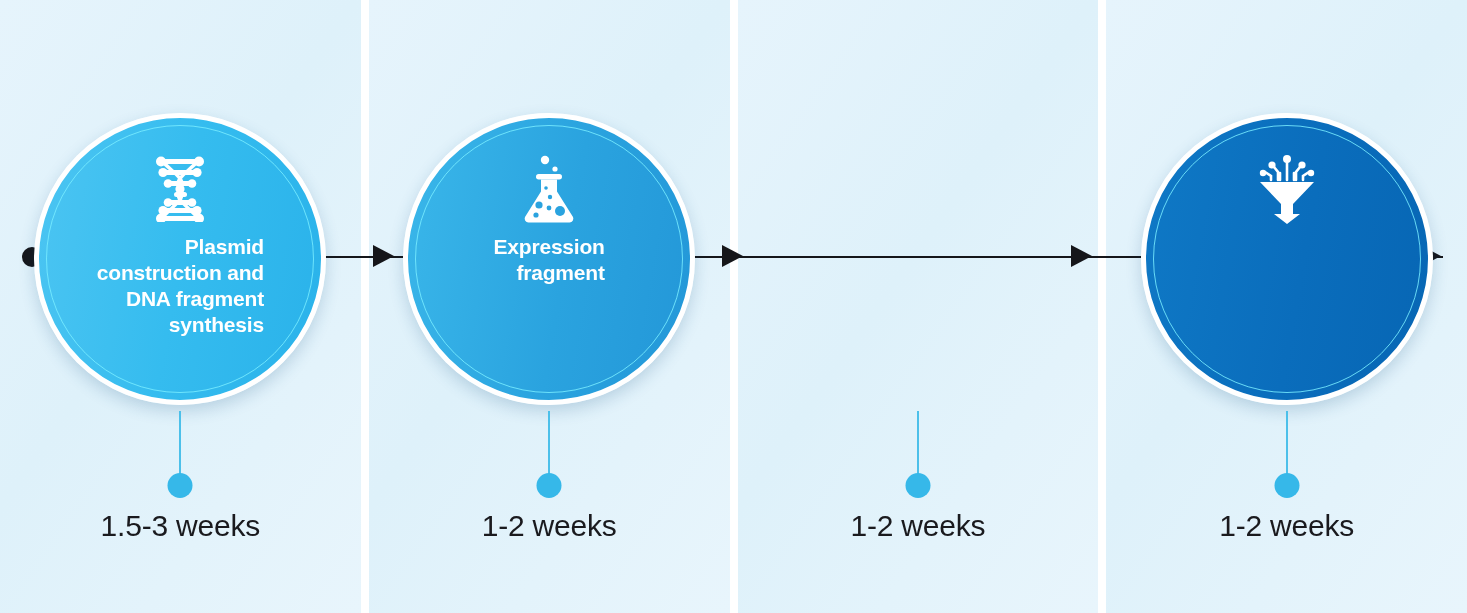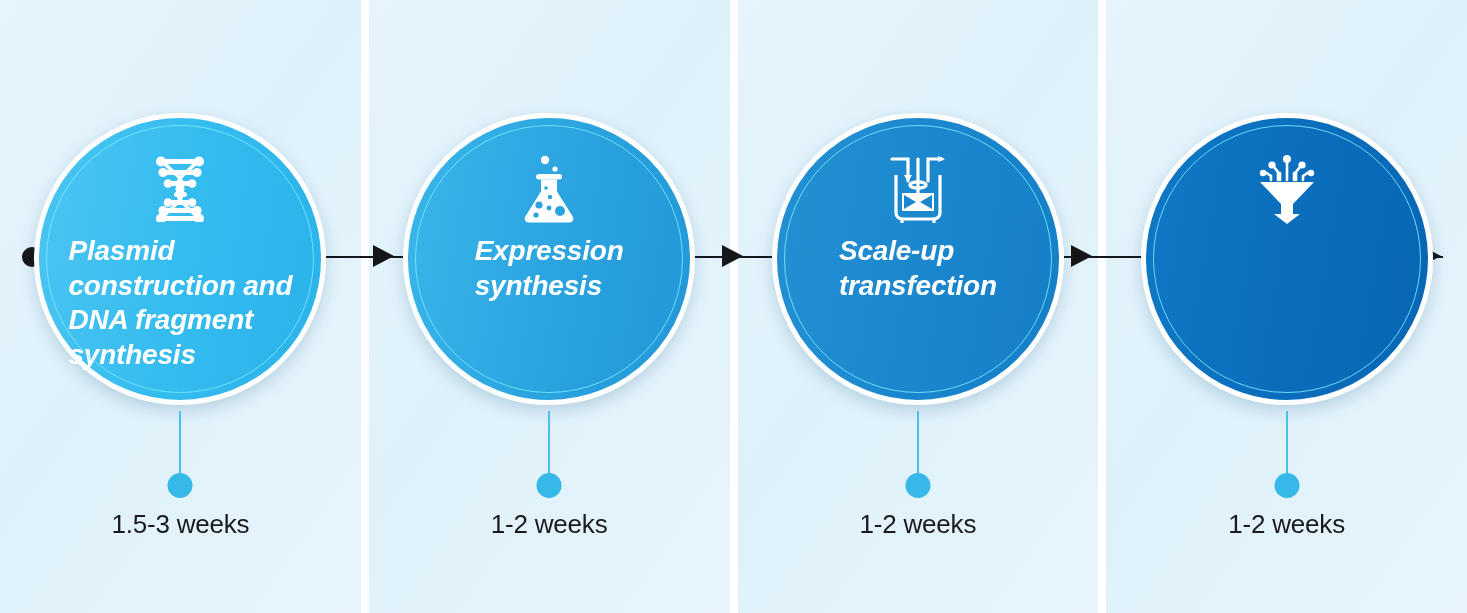--- a/index.html
+++ b/index.html
@@ -77,47 +77,46 @@
     margin-top:32px;
     width:72px; height:78px;
     display:flex; align-items:center; justify-content:center;
   }
   .circle-icon svg { display:block; }
 
   .circle-label {
     margin-top:6px;
     padding:0 18px;
     color:#ffffff;
-    font-size:28px;
+    font-size:21px;
     font-weight:bold;
     line-height:1.24;
-    text-align:left;
+    text-align:right;
     letter-spacing:-.2px;
     white-space:pre-line;
-    font-style:italic;
   }
 
   
   .drop-line {
     position:absolute; top:411px; left:50%;
     transform:translateX(-50%);
     width:2px; height:66px;
     background:#4cc0ea;
   }
   .drop-dot {
     position:absolute; top:473px; left:50%;
     transform:translateX(-50%);
     width:25px; height:25px; border-radius:50%;
     background:#36b8e9;
   }
   .duration {
     position:absolute; top:509px; left:0; right:0;
     text-align:center;
     color:#1a1a1e;
-    font-size:26px;
+    font-size:30px;
     letter-spacing:-.2px;
   }
 </style>
 </head>
 <body>
 
 <div id="stage">
 
   <div class="panels">
     <div class="panel"></div>
@@ -188,51 +187,29 @@
               <path d="M21 24.5 h16 v12 L53 62 a4 4 0 0 1 -3.4 5.6 H8.4 A4 4 0 0 1 5 62 L21 36.5 Z"></path>
               <circle cx="26" cy="33" r="1.8" fill="#2aa3df"></circle>
               <circle cx="30" cy="42" r="2.2" fill="#2aa3df"></circle>
               <circle cx="19" cy="50" r="3.6" fill="#2aa3df"></circle>
               <circle cx="29" cy="53" r="2.4" fill="#2aa3df"></circle>
               <circle cx="40" cy="56" r="5" fill="#2aa3df"></circle>
               <circle cx="16" cy="60" r="2.6" fill="#2aa3df"></circle>
             </svg>
           </div>
           <div class="circle-label">Expression
-synthesis</div>
+fragment</div>
         </div>
       </div>
       <div class="drop-line"></div>
       <div class="drop-dot"></div>
       <div class="duration">1-2 weeks</div>
     </div>
 
     <div class="step">
-      <div class="circle-wrap">
-        <div class="circle">
-          <div class="circle-icon">
-            <svg width="64" height="68" viewBox="0 0 64 68" fill="none" stroke="#ffffff" stroke-width="3.2">
-              <path d="M6 4 h16 v22" stroke-linecap="round"></path>
-              <path d="M18 20 l4 7 l4 -7" fill="#ffffff" stroke="none"></path>
-              <path d="M42 26 v-22 h14" stroke-linecap="round"></path>
-              <path d="M52 1 l7 3 l-7 3" fill="#ffffff" stroke="none"></path>
-              <line x1="32" y1="4" x2="32" y2="52" stroke-linecap="round"></line>
-              <ellipse cx="32" cy="30" rx="8" ry="3.2"></ellipse>
-              <path d="M10 20 v38 a6 6 0 0 0 6 6 h32 a6 6 0 0 0 6 -6 V20" stroke-linejoin="round"></path>
-              <rect x="16" y="38" width="32" height="18" fill="#ffffff" stroke="none"></rect>
-              <path d="M18 40 l12 7 l-12 7 Z" fill="#1a86cd" stroke="none"></path>
-              <path d="M46 40 l-12 7 l12 7 Z" fill="#1a86cd" stroke="none"></path>
-              <path d="M16 64 v4" stroke-linecap="round"></path>
-              <path d="M48 64 v4" stroke-linecap="round"></path>
-            </svg>
-          </div>
-          <div class="circle-label">Scale-up
-transfection</div>
-        </div>
-      </div>
       <div class="drop-line"></div>
       <div class="drop-dot"></div>
       <div class="duration">1-2 weeks</div>
     </div>
 
     <div class="step">
       <div class="circle-wrap">
         <div class="circle">
           <div class="circle-icon">
             <svg width="62" height="70" viewBox="0 0 62 70" fill="#ffffff">

